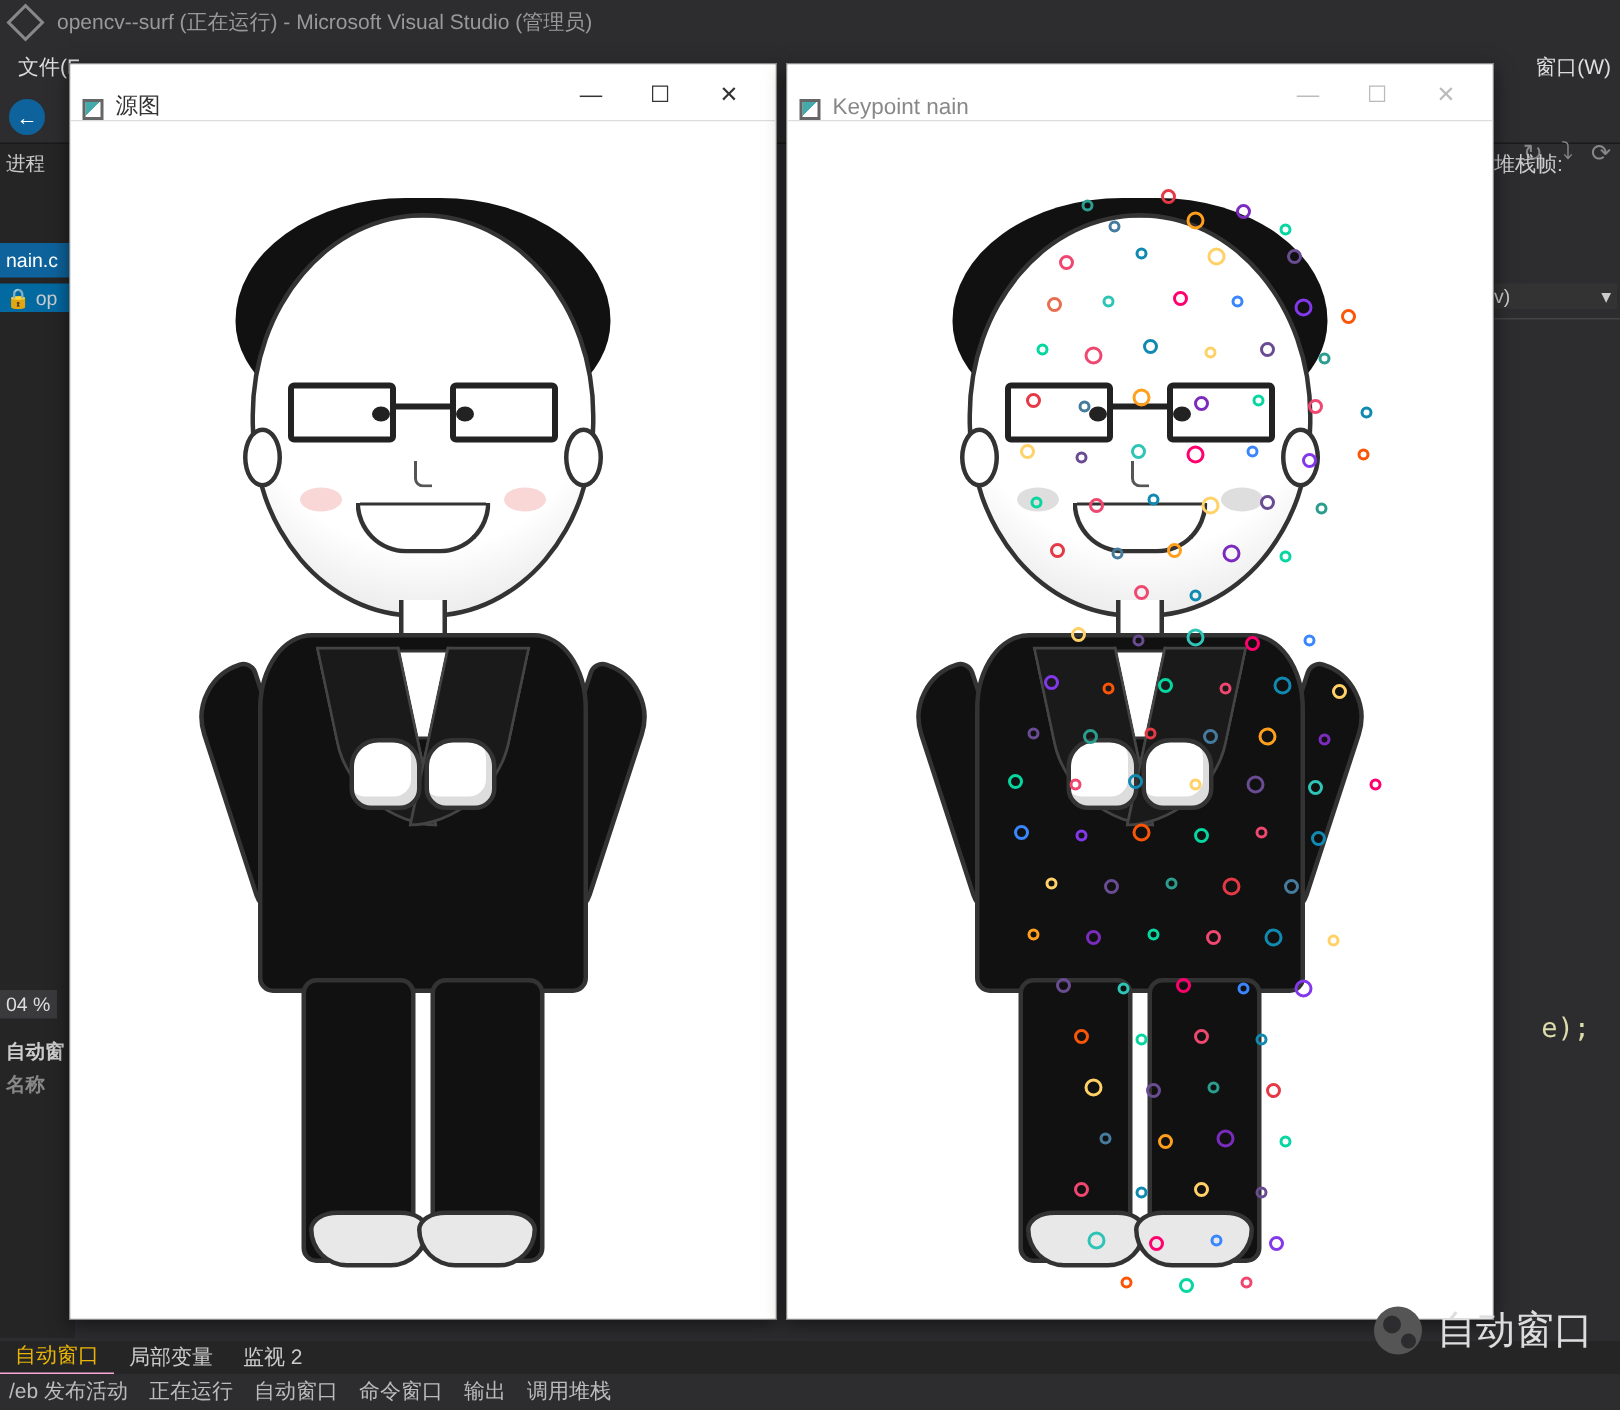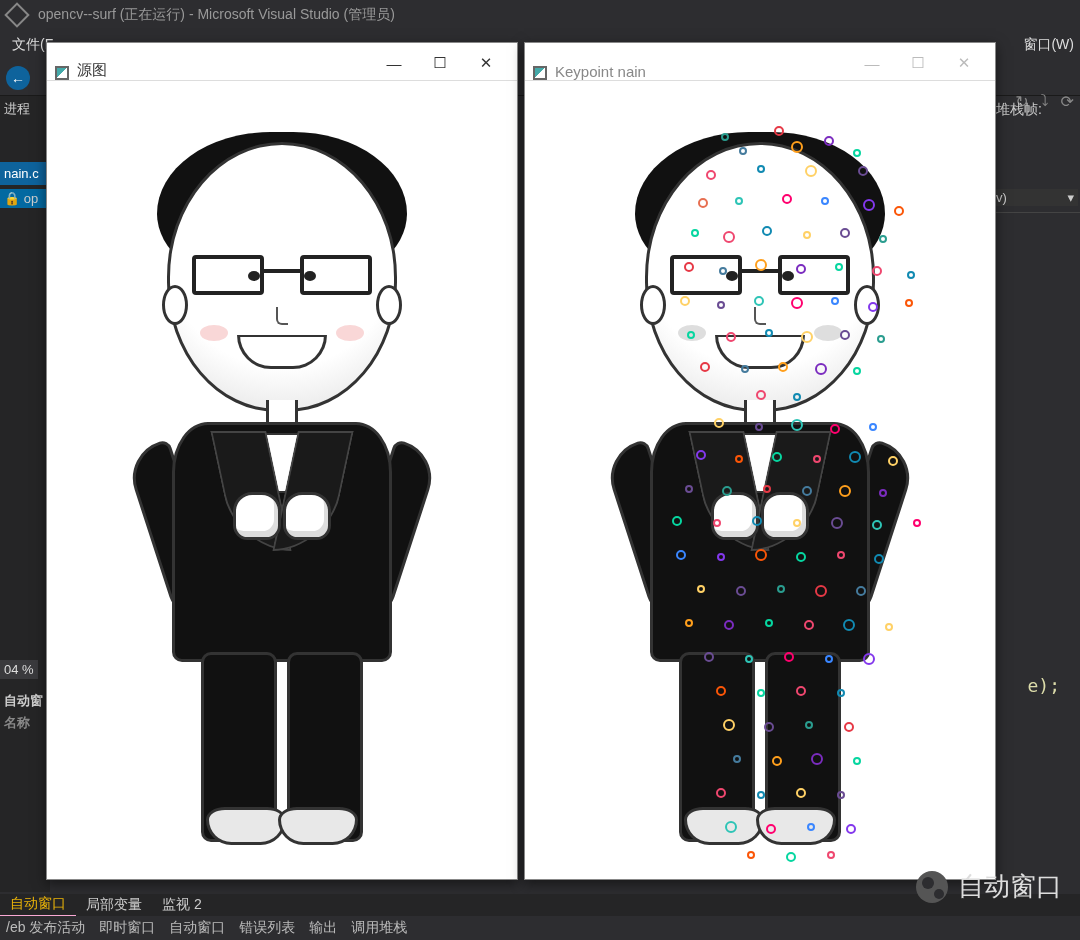--- a/index.html
+++ b/index.html
@@ -511,23 +511,23 @@
 </div>
 
 <div class="bottom-tabs">
   <span class="active">自动窗口</span>
   <span>局部变量</span>
   <span>监视 2</span>
 </div>
 
 <div class="status-bar">
   <span>/eb 发布活动</span>
-  <span>即时窗口</span>
+  <span>正在运行</span>
   <span>自动窗口</span>
-  <span>错误列表</span>
+  <span>命令窗口</span>
   <span>输出</span>
   <span>调用堆栈</span>
 </div>
 
 <div class="watermark">
   <div class="wm-ico"></div>
   <span>自动窗口</span>
 </div>
 
 </body></html>

